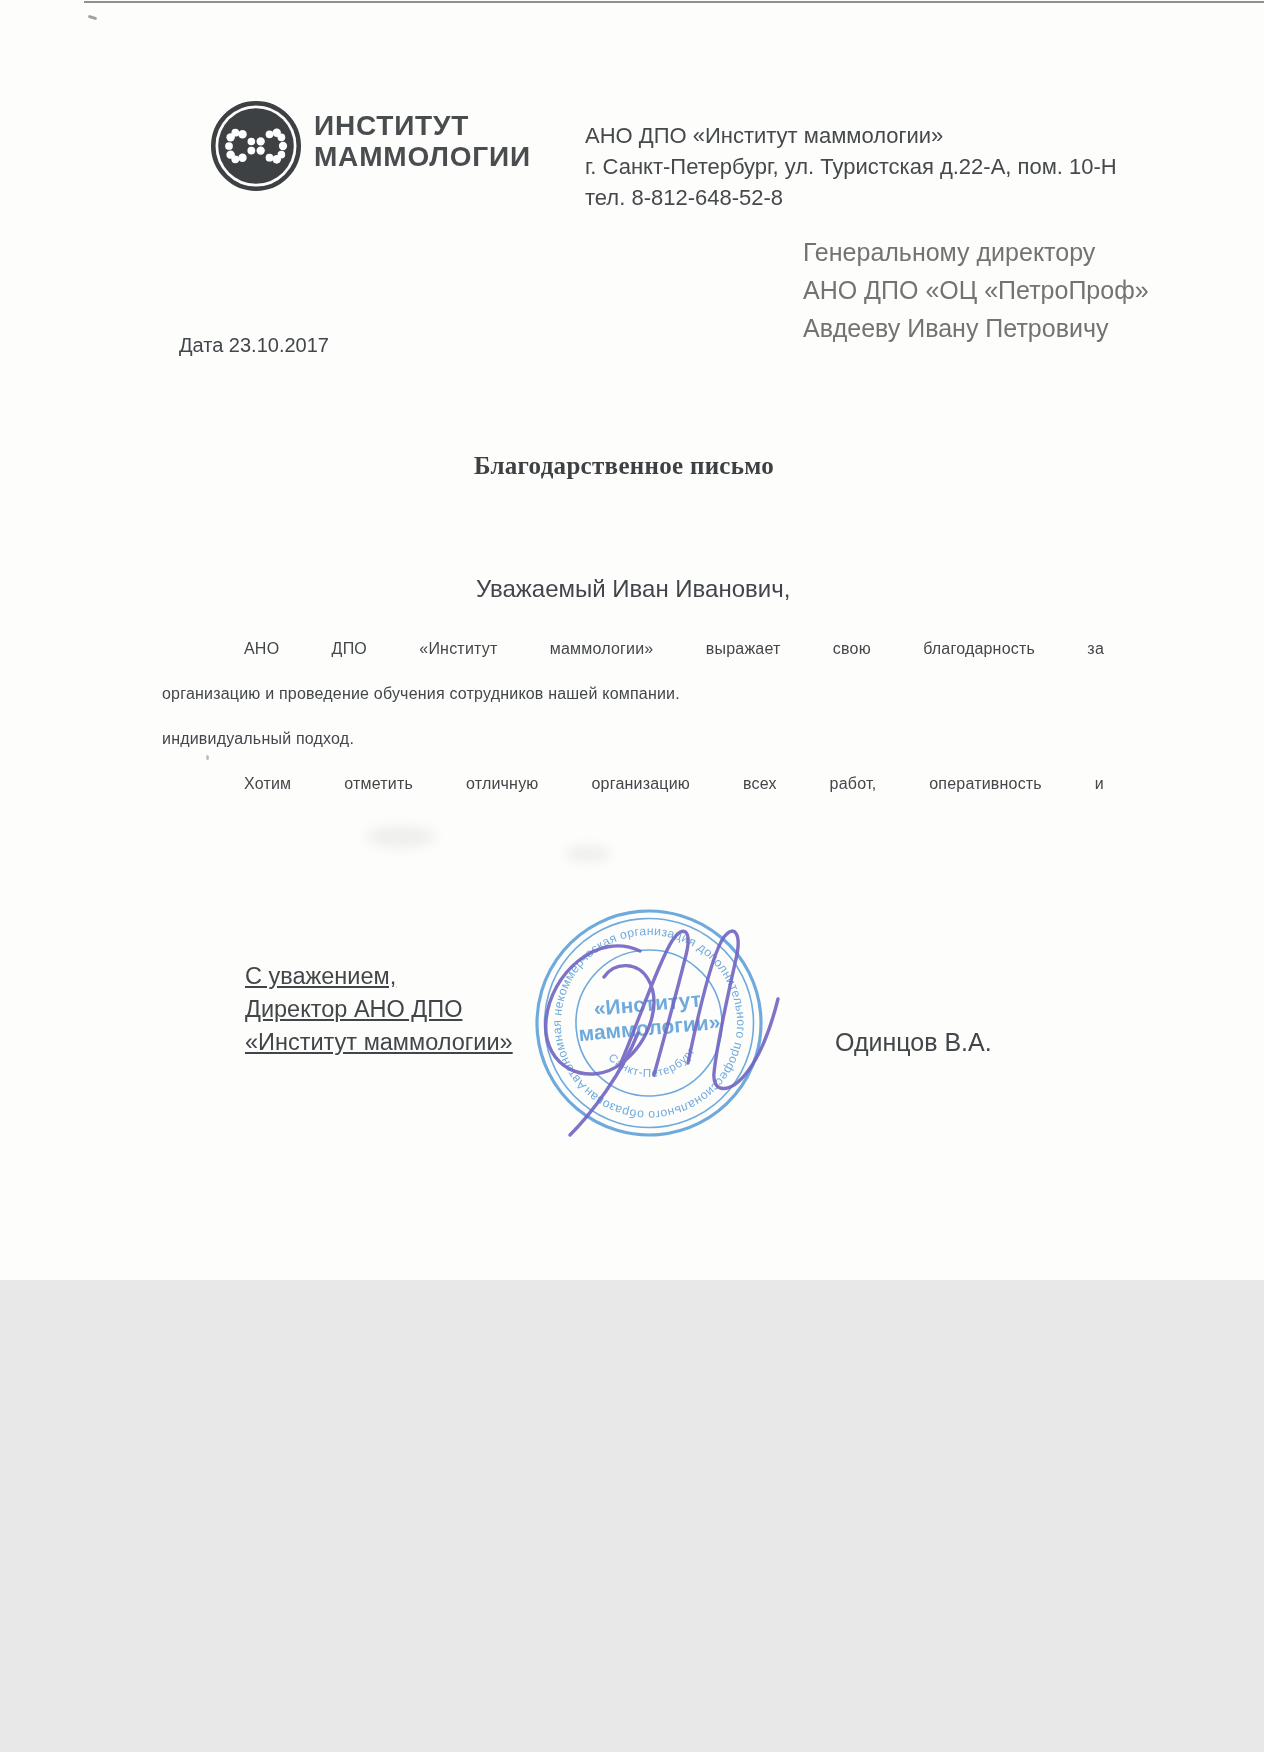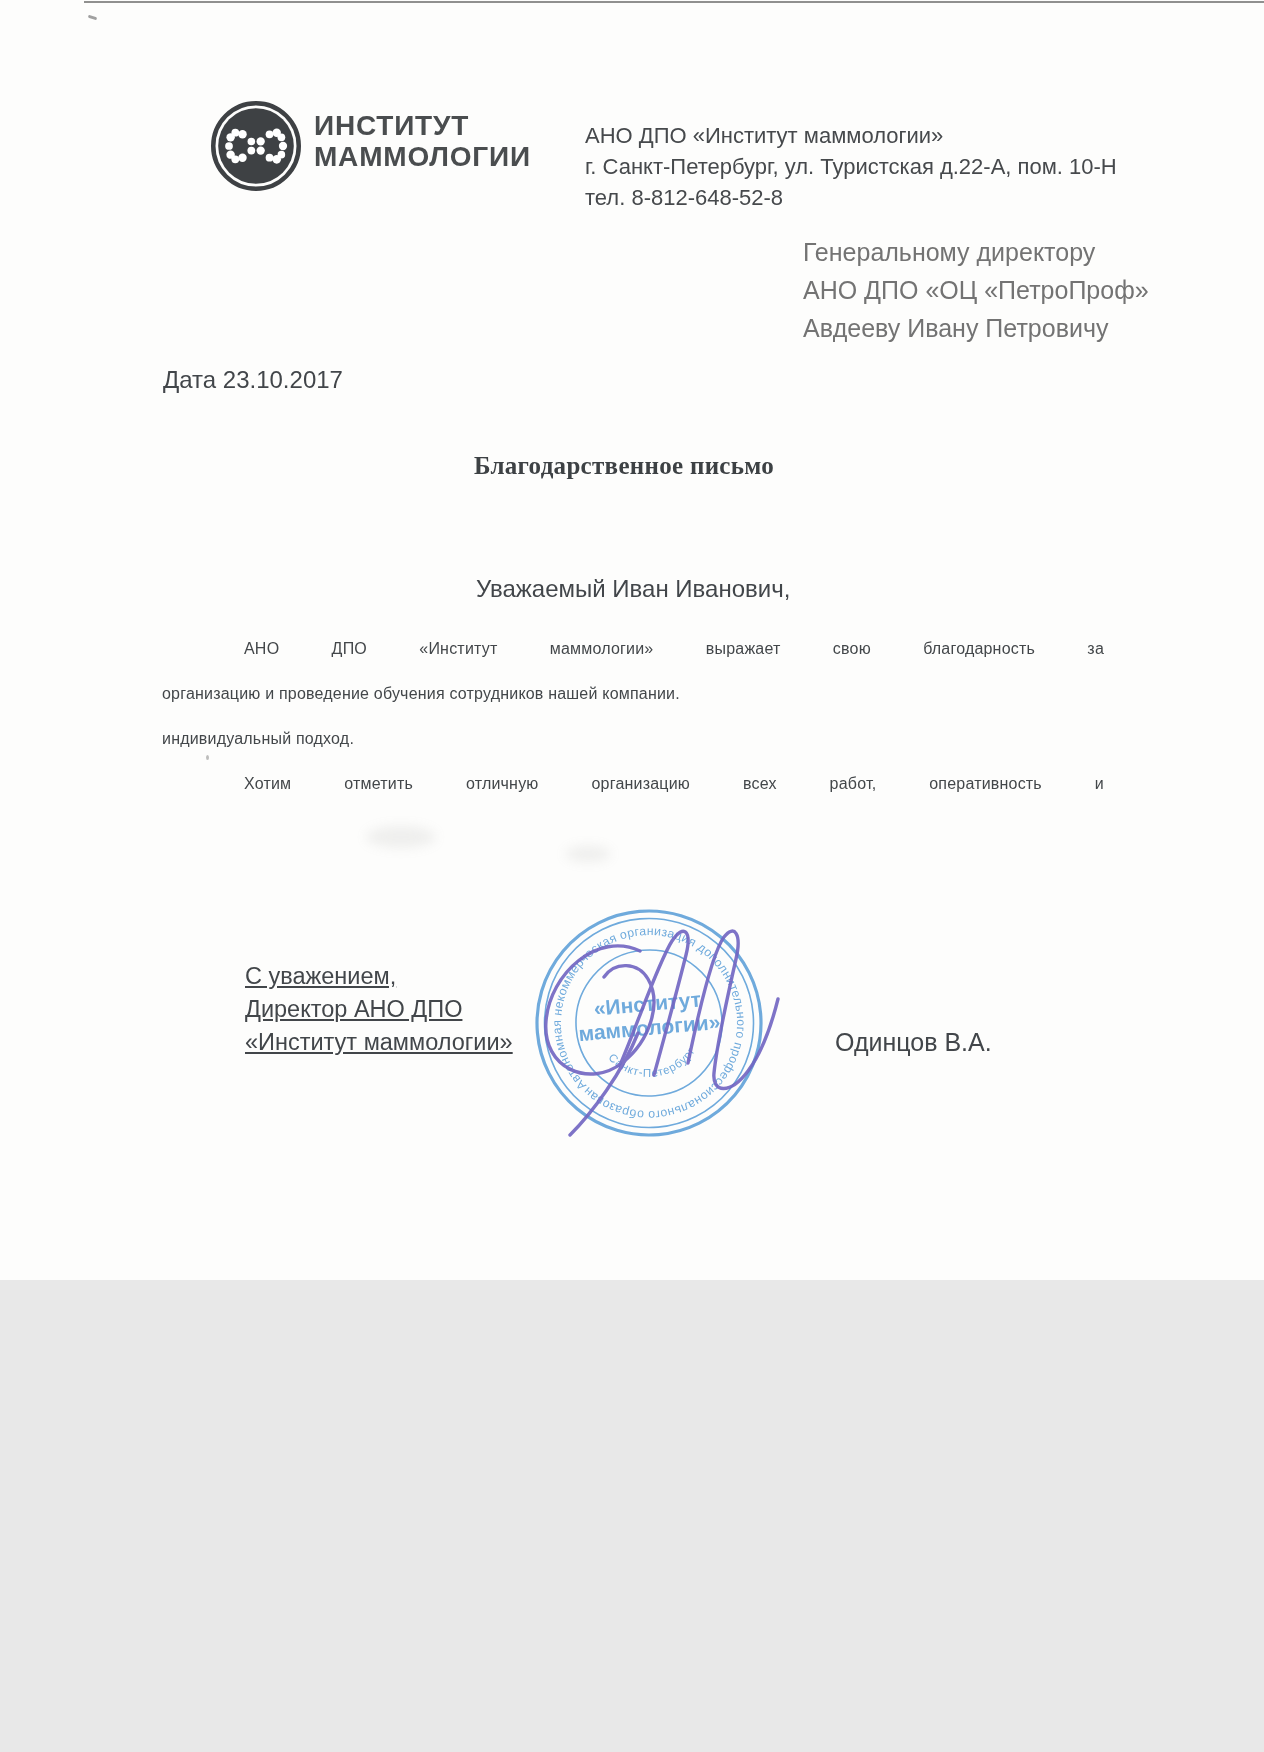--- a/index.html
+++ b/index.html
@@ -20,21 +20,21 @@
   .speck.s3{left:206px;top:755px;width:3px;height:5px;opacity:.45;}
   .smudge{position:absolute;background:#9a9a96;filter:blur(6px);opacity:.14;border-radius:50%;}
   .smudge.m1{left:366px;top:826px;width:70px;height:22px;}
   .smudge.m2{left:565px;top:846px;width:46px;height:16px;}
   
   .logo-icon{position:absolute;left:211px;top:101px;width:90px;height:90px;}
   .logo-text{position:absolute;left:314px;top:110px;font-size:28px;line-height:31px;font-weight:600;letter-spacing:.8px;color:#4a4d4f;}
   .org-info{position:absolute;left:585px;top:100px;font-size:22px;line-height:31px;color:#46494c;margin-top:20px;}
   
   .recipient{position:absolute;left:803px;top:233px;font-size:25px;line-height:38px;color:#737373;}
-  .date{position:absolute;left:163px;top:334px;font-size:24px;color:#42464a;margin-top:32px;}
+  .date{position:absolute;left:179px;top:334px;font-size:20px;color:#42464a;}
   
   .title{position:absolute;left:0;top:452px;width:1248px;margin:0;text-align:center;
          font-size:25px;font-weight:700;letter-spacing:.3px;color:#3d4144;font-family:Liberation Serif, serif;}
   .salutation{position:absolute;left:476px;top:575px;font-size:24px;color:#42464a;}
   .body-text{position:absolute;left:162px;top:626px;width:942px;font-size:16px;color:#43474a;letter-spacing:.2px;}
   .body-text .line{height:45px;line-height:45px;white-space:nowrap;}
   .body-text .indent{padding-left:82px;}
   .body-text .just{white-space:normal;text-align:justify;text-align-last:justify;}
   
   .signoff{position:absolute;left:245px;top:960px;font-size:23.5px;line-height:33px;color:#42464a;text-decoration:underline;}

